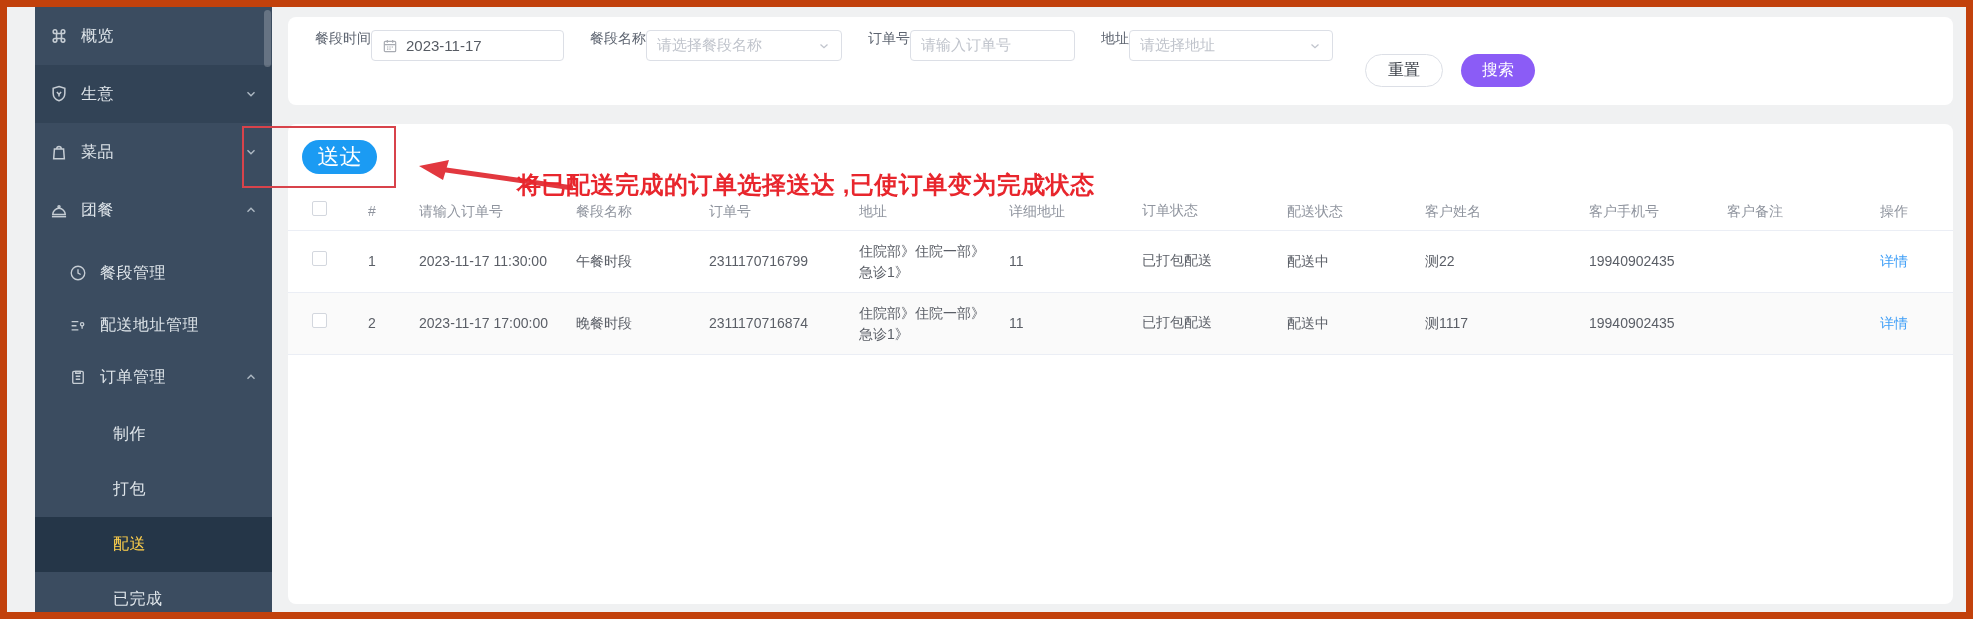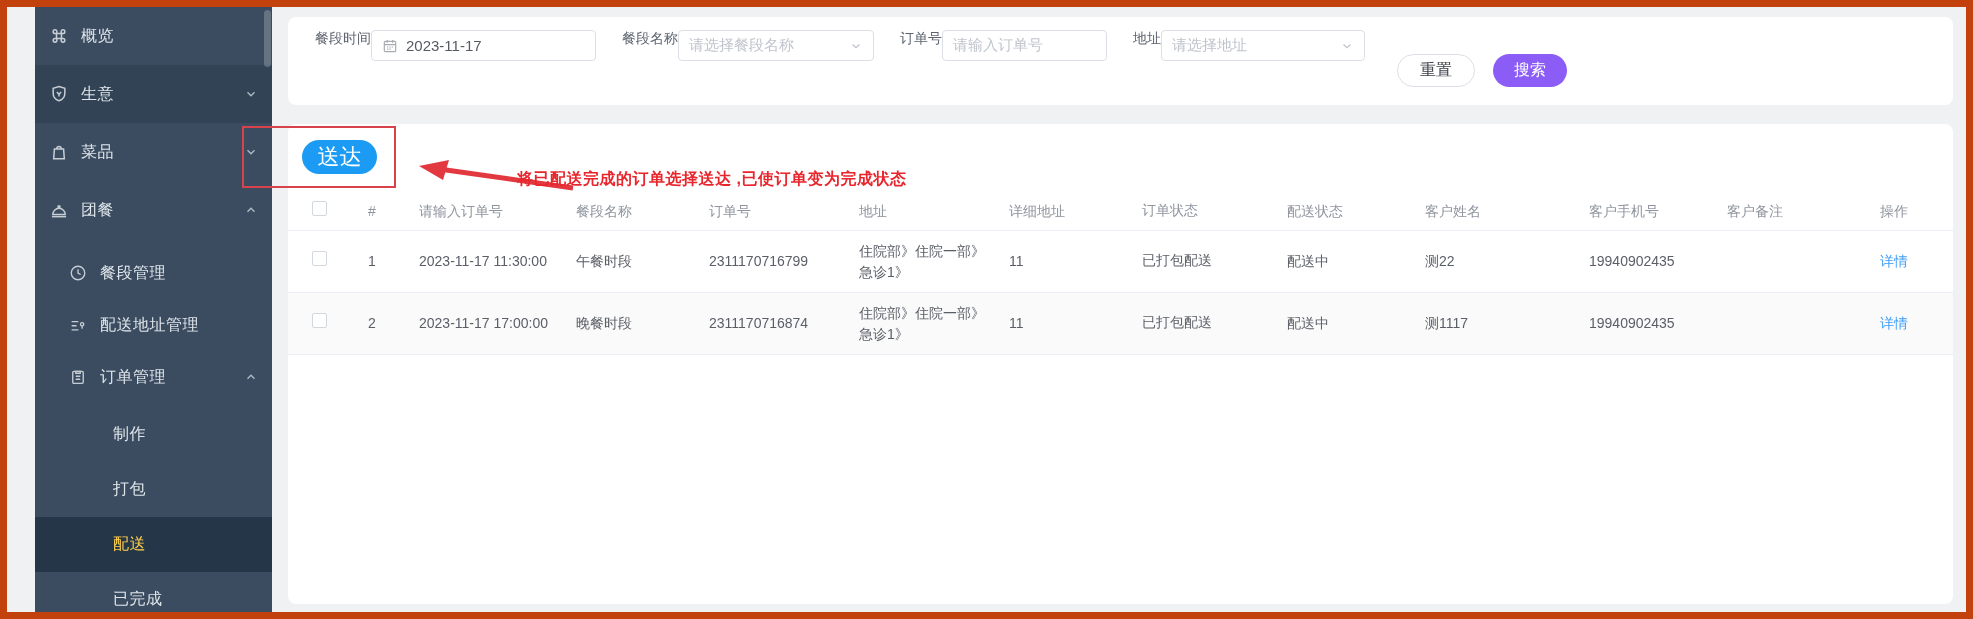--- a/index.html
+++ b/index.html
@@ -32,21 +32,21 @@
 
   .filter-card { background:#fff; border-radius:8px; height:88px;
                  padding:13px 0 0 27px; display:flex; align-items:flex-start; }
   .fgroup { display:flex; flex-direction:row; margin-right:26px; }
   .flabel { font-size:14px; color:#5d6470; margin-bottom:7px; }
   .fctrl { height:31px; border:1px solid #dcdfe6; border-radius:4px; background:#fff;
            display:flex; align-items:center; padding:0 10px; font-size:15px; color:#565b63; }
   .fctrl.ph { color:#c0c4cc; }
   .fctrl .cal { margin-right:8px; display:inline-flex; color:#a8abb2; }
   .fctrl .dd { margin-left:auto; display:inline-flex; color:#c0c4cc; }
-  .w-date{ width:225px; } .w-mealname{ width:196px; } .w-order{ width:165px; } .w-addr{ width:204px;text-align:center; }
+  .w-date{ width:193px; } .w-mealname{ width:196px; } .w-order{ width:165px; } .w-addr{ width:204px;text-align:center; }
   .fbuttons { display:flex; align-items:flex-start; margin-top:24px; margin-left:6px; gap:18px; }
   .btn-pill { height:33px; border-radius:17px; font-size:16px; display:inline-flex;
               align-items:center; justify-content:center; cursor:pointer; border:none; }
   .btn-reset { background:#fff; border:1px solid #dcdfe6; color:#3a3f47; padding:0 22px; }
   .btn-primary { background:#8b5cf6; color:#fff; padding:0 21px; }
 
   .table-card { background:#fff; border-radius:8px; flex:1; margin-top:19px;
                 padding:16px 0 0 0; position:relative; min-height:0; }
   .btn-deliver { margin-left:14px; width:75px; height:34px; border-radius:17px;
                  background:#1b9bf3; color:#fff; font-size:22px; border:none;
@@ -72,21 +72,21 @@
   .col-cr { width:153px; }
   .col-op { flex:1; }
   .cb { width:15px; height:15px; border:1px solid #d3d7de; border-radius:2px;
         background:#fff; display:inline-block; cursor:pointer; }
   .link { color:#3e9ef7; cursor:pointer; }
 
   
   .anno-rect { position:absolute; left:235px; top:119px; width:154px; height:62px;
                border:2px solid #d8434b; pointer-events:none; }
   .anno-arrow { position:absolute; left:408px; top:150px; pointer-events:none; }
-  .anno-text { position:absolute; left:510px; top:162px; font-size:16px; font-weight:600;
+  .anno-text { position:absolute; left:510px; top:162px; font-size:24px; font-weight:600;
                color:#e8262d; letter-spacing:.5px; pointer-events:none; white-space:nowrap;text-align:right; }
 
   svg { display:block; }
 </style>
 </head>
 <body>
 
 <div class="app">
 
   <nav class="sidebar">

